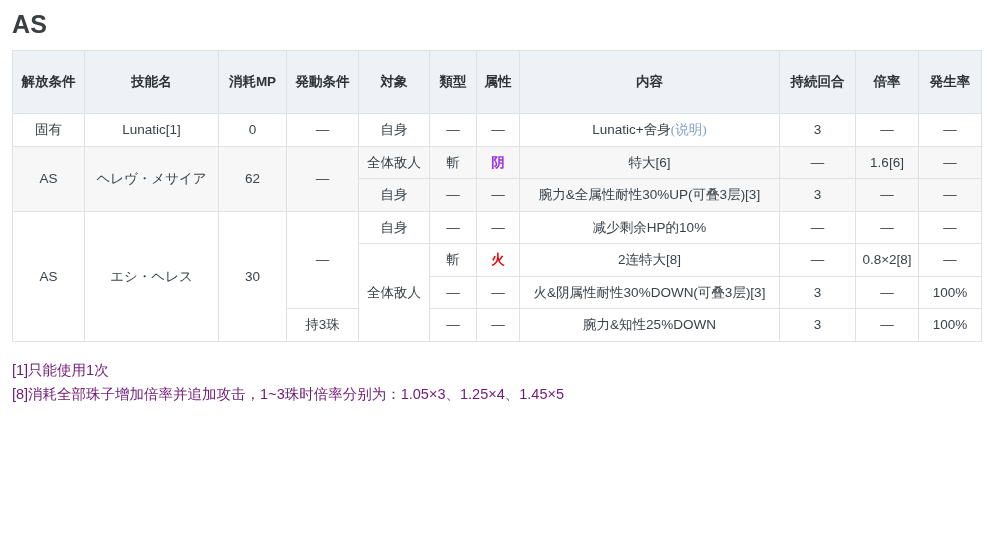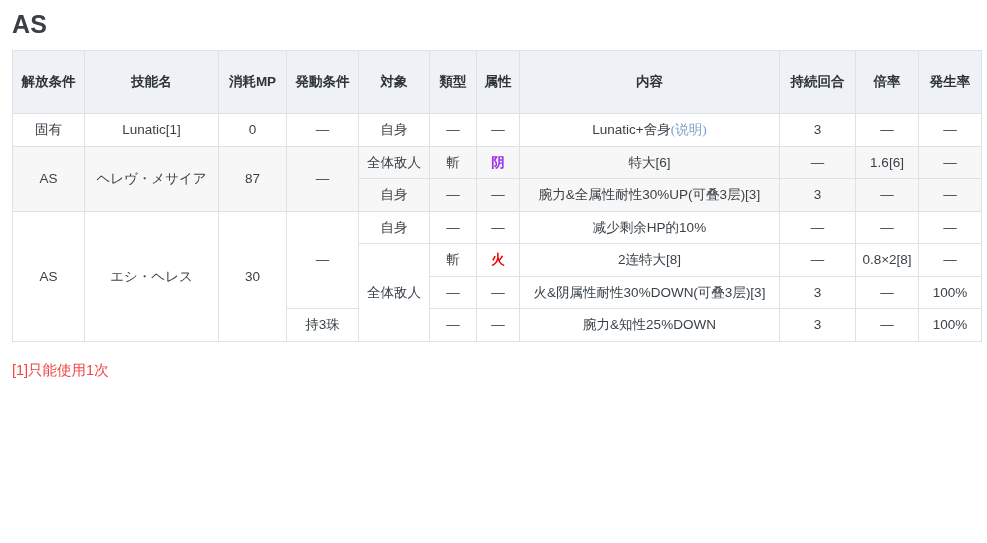--- a/index.html
+++ b/index.html
@@ -89,21 +89,21 @@
   .attr-huo {
     color: #ee0000;
     font-weight: bold;
   }
   .note-link {
     color: #7d9fc8;
   }
   .footnotes {
     margin: 16px 0 0 12px;
     font-size: 14.5px;
-    color: #ef4444;
+    color: #701a75;
     line-height: 24.5px;
   }
   .footnotes div {
     white-space: nowrap;
   }
 </style>
 </head>
 <body>
 
 <div class="page">
@@ -150,21 +150,21 @@
             <td class="plain">—</td>
             <td class="plain">—</td>
             <td class="plain content-cell"><span>Lunatic+舍身</span><a class="note-link" href="#" style="text-decoration: none; font-family: Liberation Serif, serif;">(说明)</a></td>
             <td class="plain">3</td>
             <td class="plain">—</td>
             <td class="plain">—</td>
           </tr>
           <tr class="stripe">
             <td rowspan="2" class="stripe">AS</td>
             <td rowspan="2" class="stripe">ヘレヴ・メサイア</td>
-            <td rowspan="2" class="stripe">87</td>
+            <td rowspan="2" class="stripe">62</td>
             <td rowspan="2" class="stripe">—</td>
             <td rowspan="1" class="stripe">全体敌人</td>
             <td class="stripe">斬</td>
             <td class="stripe"><span class="attr-yin">阴</span></td>
             <td class="stripe content-cell"><span>特大[6]</span></td>
             <td class="stripe">—</td>
             <td class="stripe">1.6[6]</td>
             <td class="stripe">—</td>
           </tr>
           <tr class="stripe">
@@ -214,15 +214,16 @@
             <td class="plain">3</td>
             <td class="plain">—</td>
             <td class="plain">100%</td>
           </tr>
         </tbody>
     </table>
   </div>
 
   <div class="footnotes" id="footnotes">
       <div>[1]只能使用1次</div>
+      <div>[8]消耗全部珠子增加倍率并追加攻击，1~3珠时倍率分别为：1.05×3、1.25×4、1.45×5</div>
     </div>
 
 </div>
 
 </body></html>

